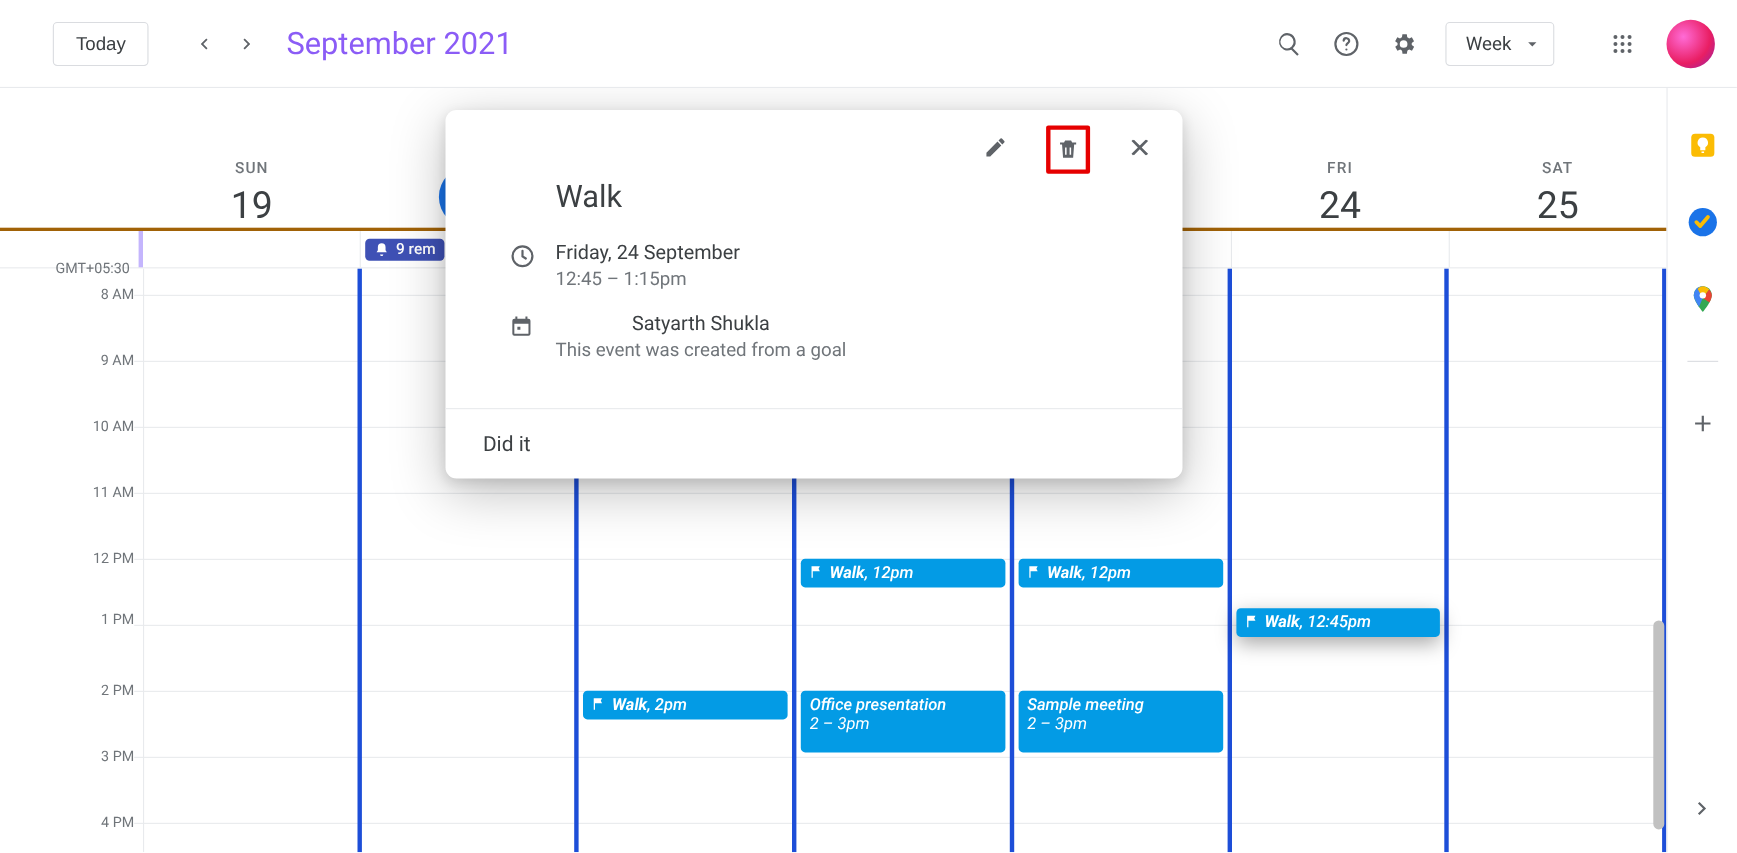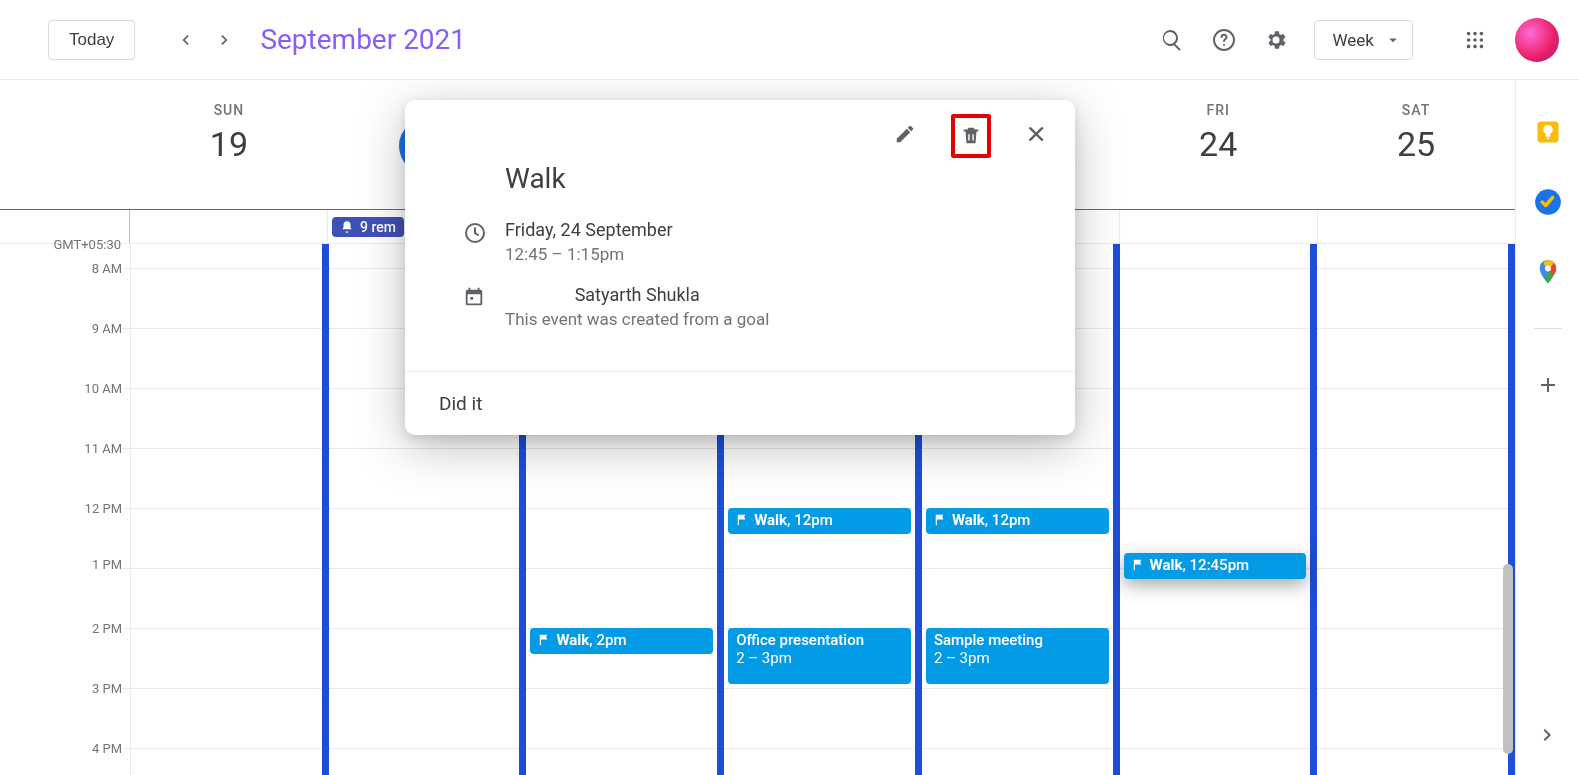--- a/index.html
+++ b/index.html
@@ -55,39 +55,39 @@
   }
   .side-divider{width:28px;height:1px;background:#dadce0;margin:6px 0;}
   .side-spacer{flex:1;}
   .side-expand{
     width:40px;height:40px;border-radius:50%;display:flex;align-items:center;justify-content:center;
     cursor:pointer;margin-bottom:20px;color:#5f6368;
   }
 
   
   .day-header-row{
-    display:flex; height:130px; border-bottom:1px solid #a16207;
+    display:flex; height:130px; border-bottom:3px solid #a16207;align-items:flex-end;
   }
   .tz-col{ width:130px; position:relative; }
   .tz-label{
     position:absolute; bottom:-9px; right:8px; font-size:13px; color:#70757a;
   }
   .day-col-hdr{
     flex:1; text-align:center; padding-top:22px;
   }
   .dow{ font-size:14px; font-weight:500; letter-spacing:1px; color:#70757a;}
   .dom{ font-size:34px; color:#3c4043; margin-top:6px; font-weight:400;}
   .today-circle{
     display:inline-flex; width:56px;height:56px;border-radius:50%;background:#1a73e8;color:#fff;
     align-items:center;justify-content:center;font-size:32px;
   }
 
   
   .allday-row{ display:flex; height:34px; border-bottom:1px solid #e8eaed;}
-  .allday-row .tz-col{border-right:1px solid #c4b5fd;}
+  .allday-row .tz-col{border-right:4px solid #c4b5fd;}
   .allday-cell{flex:1;border-right:1px solid #e8eaed;position:relative; display:flex;align-items:center;}
   .allday-cell:last-child{border-right:none;}
   .allday-chip{
     background:#3f51b5;color:#fff;font-size:14px;font-weight:500;border-radius:4px;
     padding:2px 8px; margin:12px 4px; white-space:nowrap; overflow:hidden; display:flex;align-items:center;
   }
   .allday-chip svg{margin-right:6px;}
 
   
   .grid{ position:relative; height: calc(100% - 130px - 34px); overflow:hidden;}
@@ -95,21 +95,21 @@
     position:absolute; left:0; top:0; width:130px; height:100%; text-align:left;
   }
   .hour-label{
     position:absolute; right:8px; font-size:13px; color:#70757a; transform:translateY(-50%);
   }
   .grid-lines{
     position:absolute; left:130px; right:0; top:0; height:100%;
   }
   .hline{position:absolute;left:-8px;right:0;height:1px;background:#e8eaed;}
   .day-cols{position:absolute;left:130px;right:0;top:0;height:100%;display:flex;}
-  .day-col{flex:1;border-right:7px solid #1d4ed8;position:relative;}
+  .day-col{flex:1;border-right:4px solid #1d4ed8;position:relative;font-style:italic;}
   .day-col:first-child{border-left:1px solid #e8eaed;}
   .event{
     position:absolute; left:4px; right:4px; border-radius:4px; padding:3px 8px;
     color:#fff; font-size:15px; font-weight:500; overflow:hidden;
   }
   .event .line2{font-weight:400;}
   .event svg{vertical-align:-2px;margin-right:4px;}
   .selected-glow{box-shadow:0 6px 18px rgba(0,0,0,0.35);}
 
   

